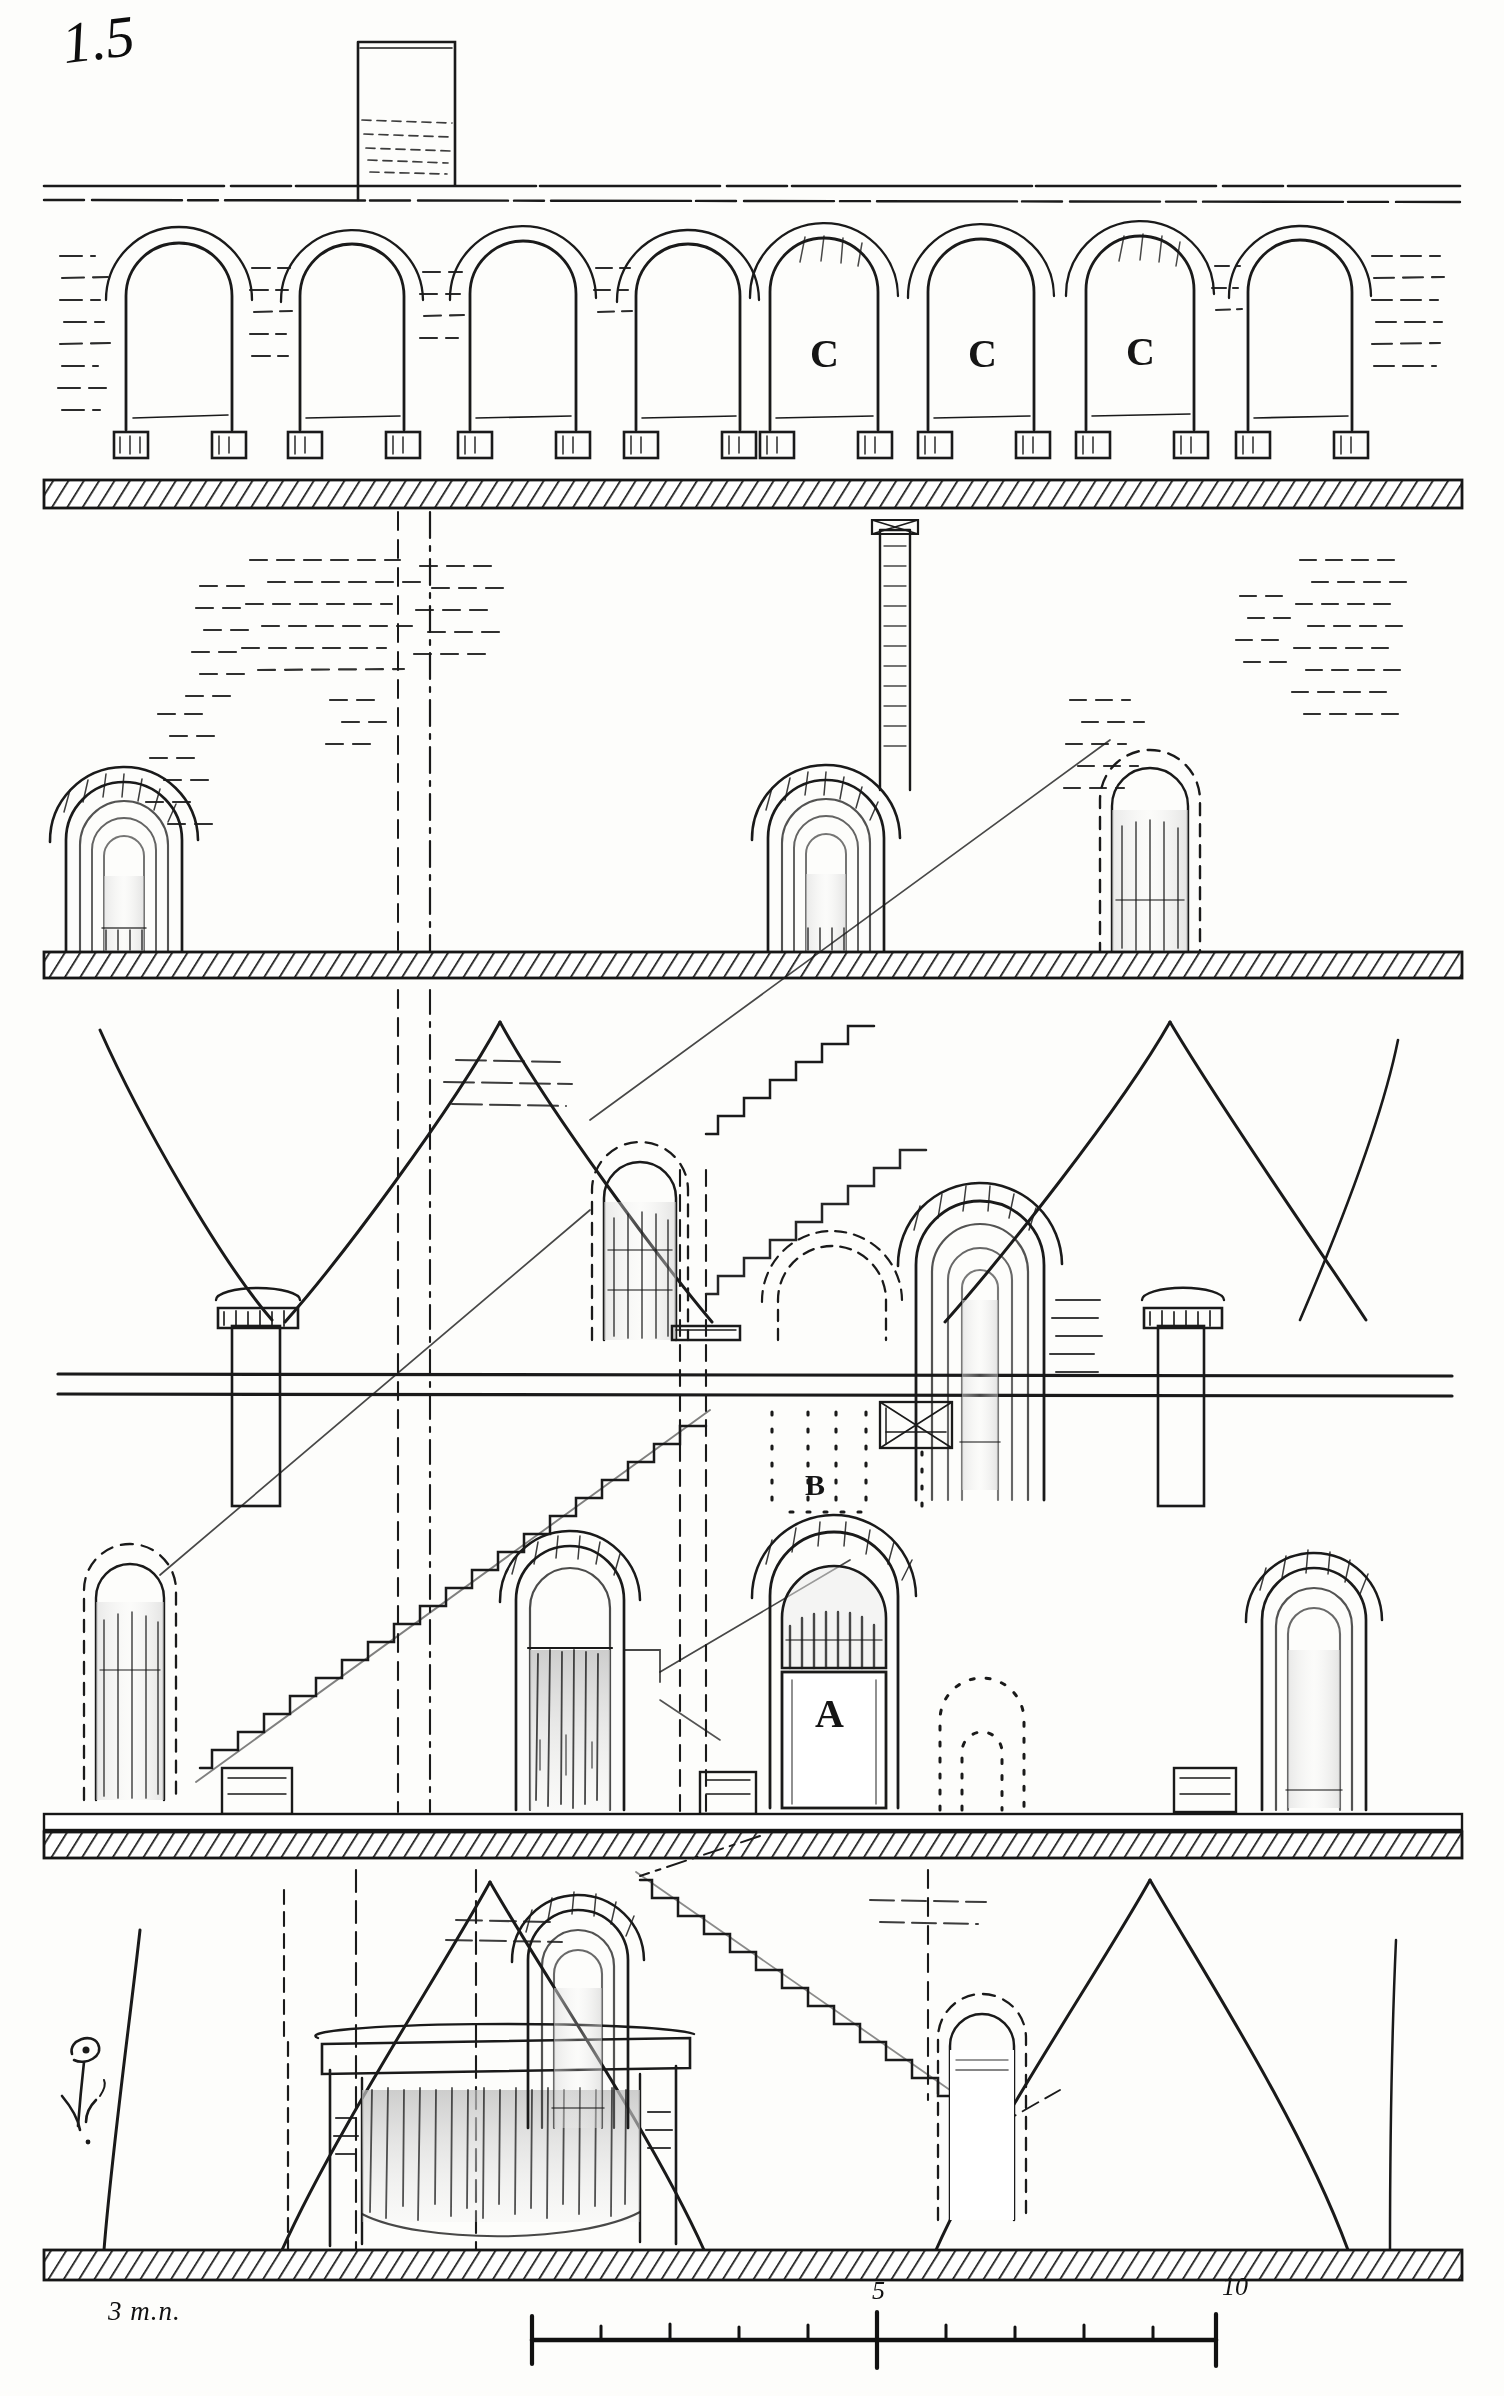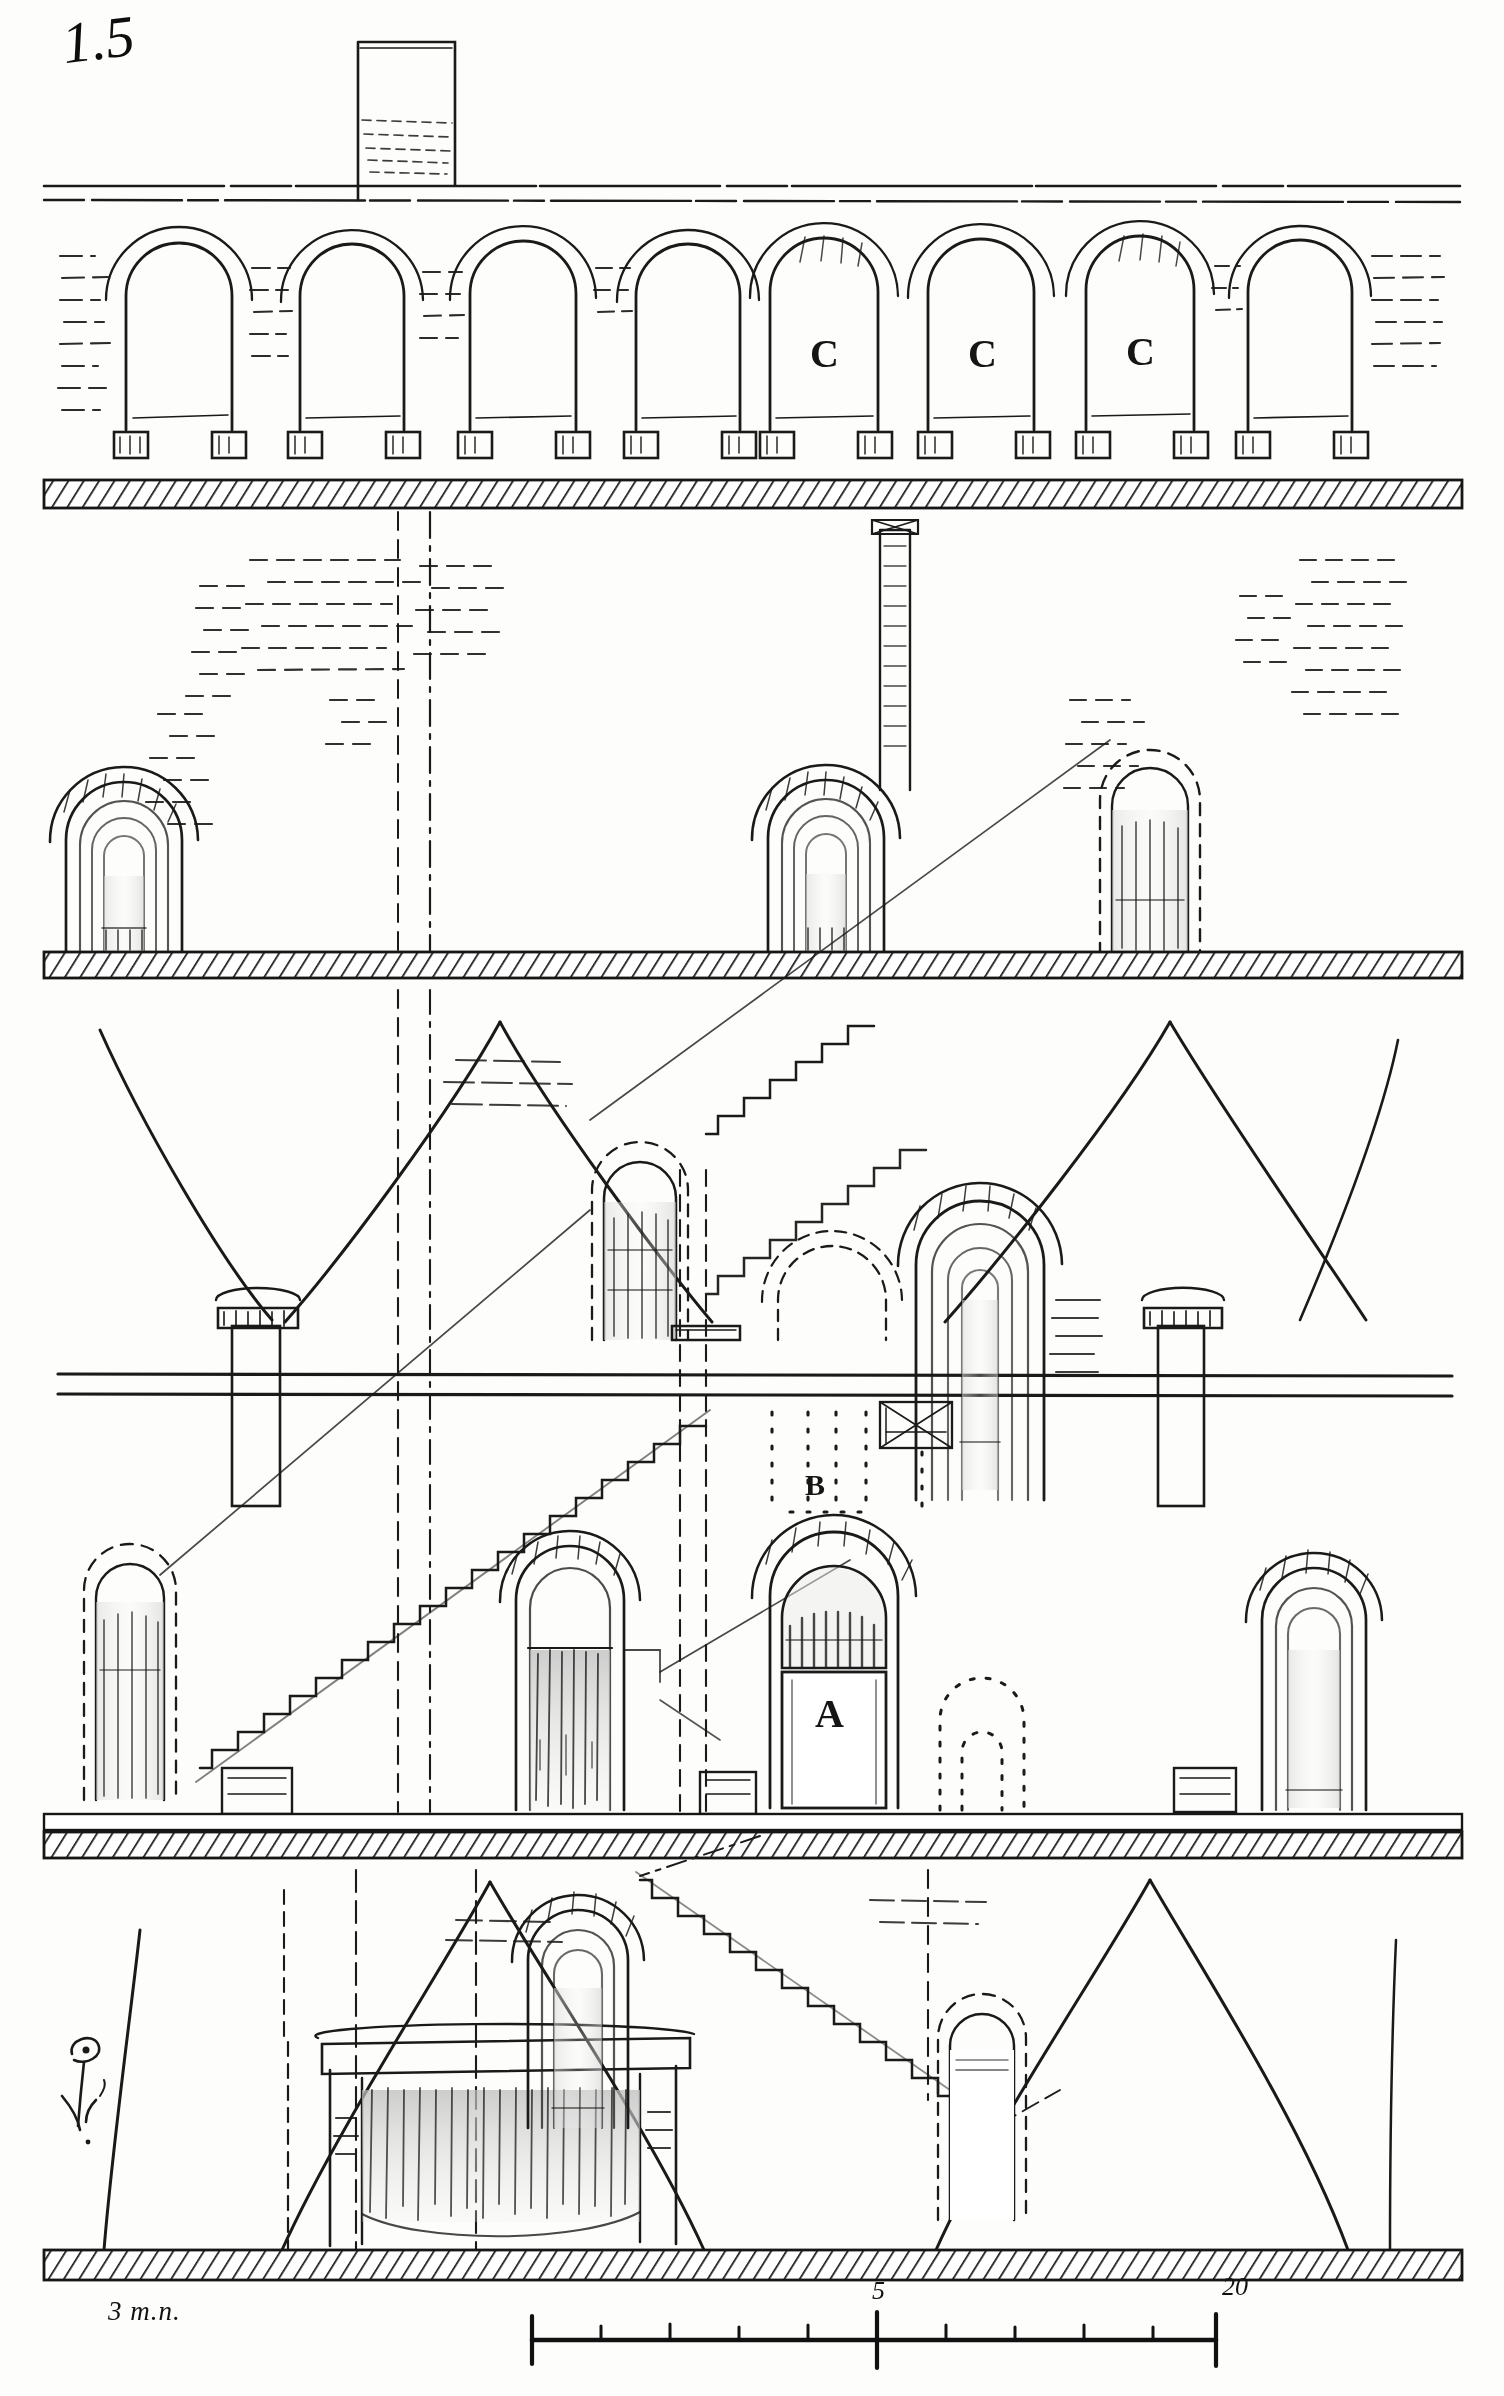--- a/index.html
+++ b/index.html
@@ -575,17 +575,17 @@
 
 <div class="lbl lbl-C" style="left:810px;top:330px;">C</div>
 <div class="lbl lbl-C" style="left:968px;top:330px;">C</div>
 <div class="lbl lbl-C" style="left:1126px;top:328px;">C</div>
 
 <div class="lbl lbl-B" style="left:805px;top:1468px;">B</div>
 
 <div class="lbl lbl-A" style="left:815px;top:1690px;">A</div>
 
 <div class="scalenum" style="left:872px;top:2276px;">5</div>
-<div class="scalenum" style="left:1222px;top:2272px;">20</div>
+<div class="scalenum" style="left:1222px;top:2272px;">10</div>
 
 <div class="mmtxt" style="left:108px;top:2296px;">3 m.n.</div>
 
 </div>
 
 </body></html>

